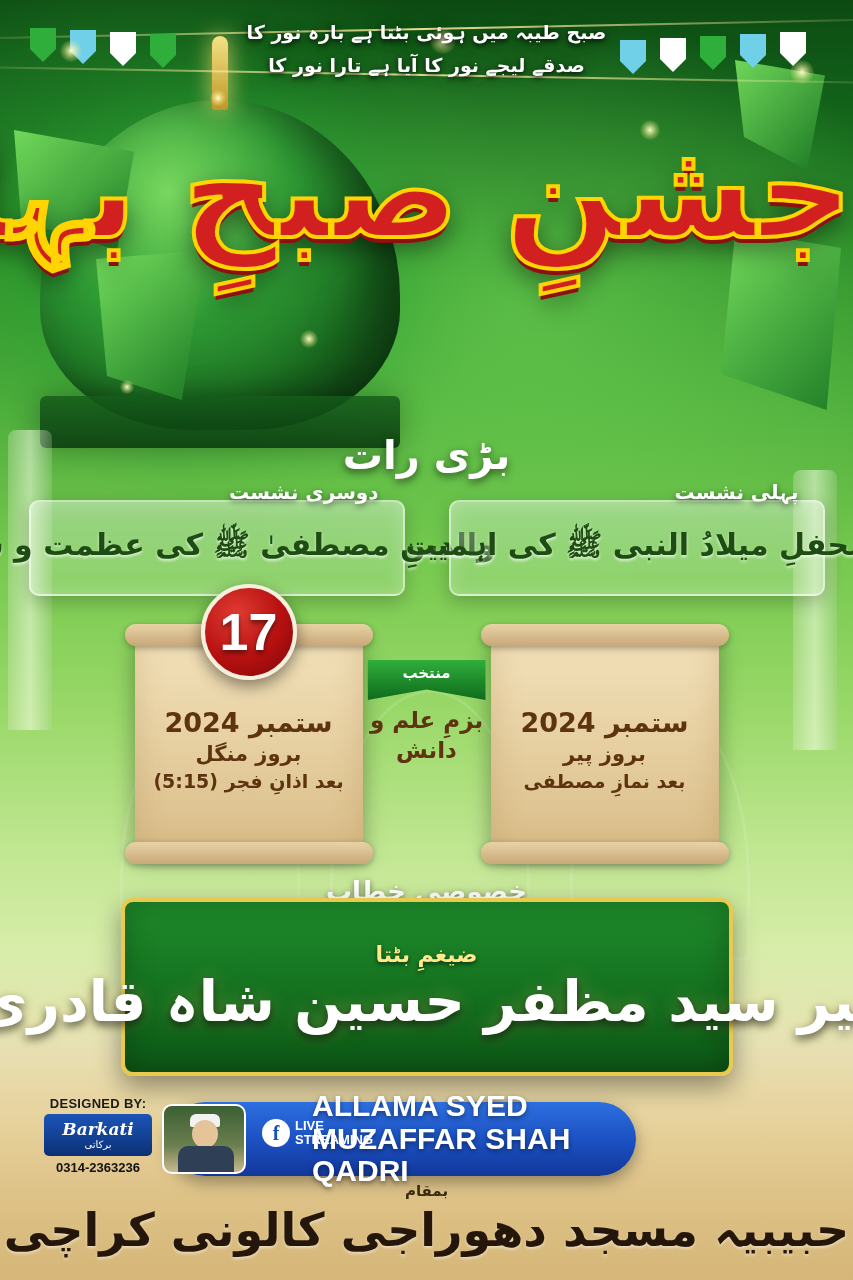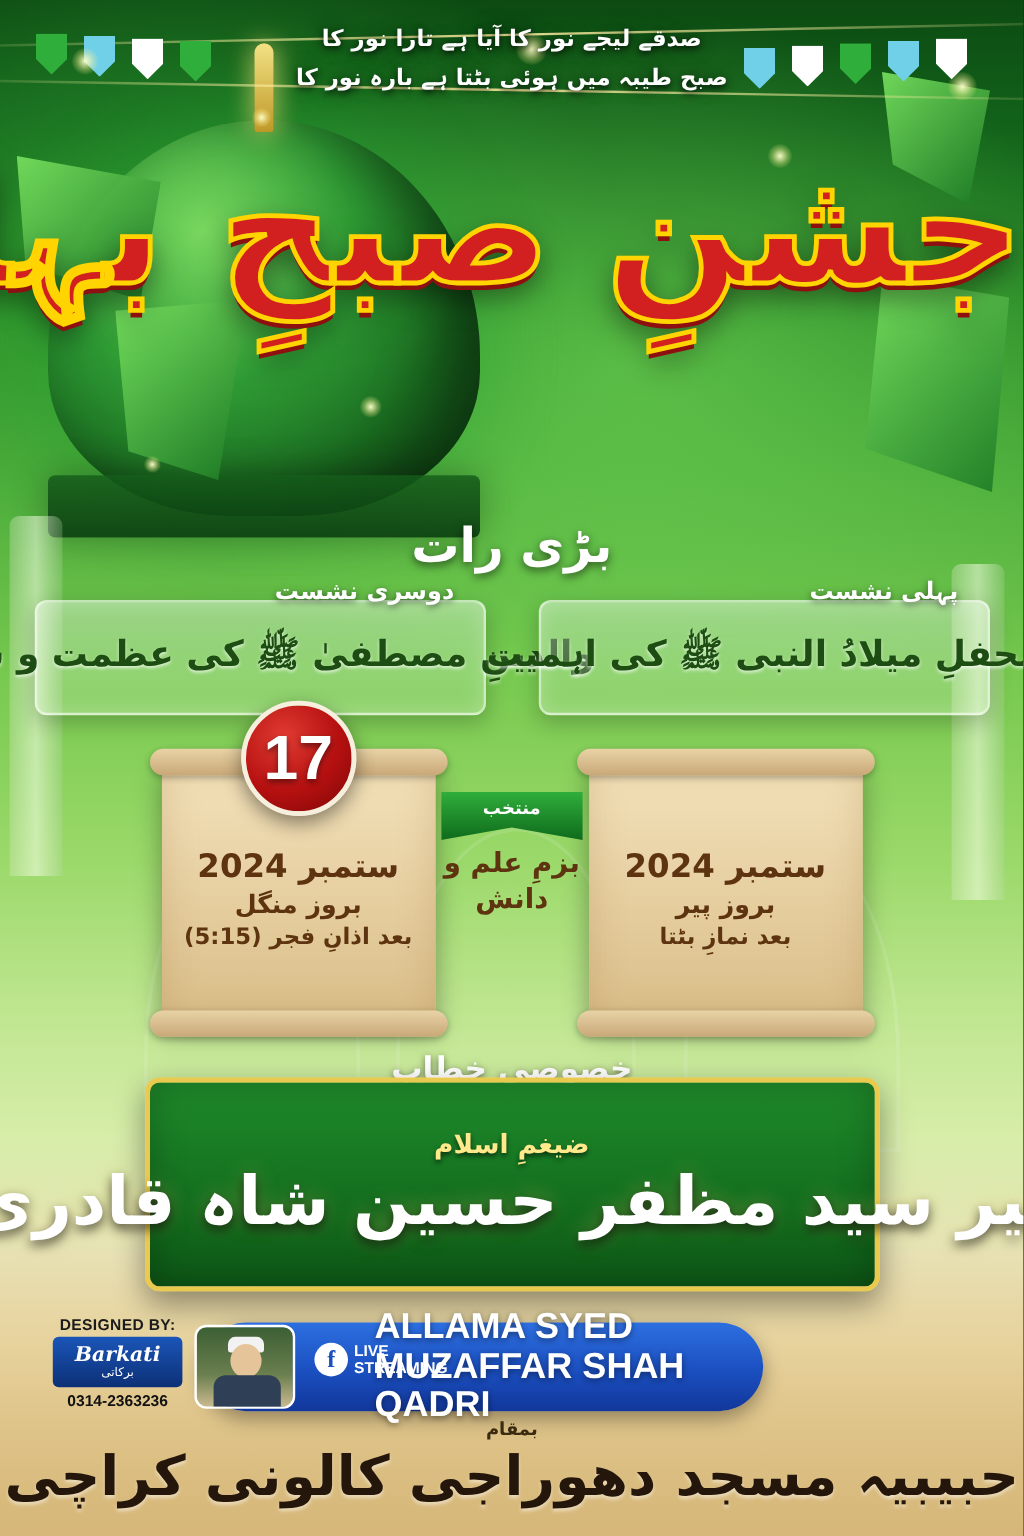--- a/index.html
+++ b/index.html
@@ -345,22 +345,22 @@
   <div class="bokeh" style="left:210px;top:90px;width:16px;height:16px;"></div>
   <div class="bokeh" style="left:430px;top:28px;width:26px;height:26px;"></div>
   <div class="bokeh" style="left:640px;top:120px;width:20px;height:20px;"></div>
   <div class="bokeh" style="left:790px;top:60px;width:24px;height:24px;"></div>
   <div class="bokeh" style="left:300px;top:330px;width:18px;height:18px;"></div>
   <div class="bokeh" style="left:120px;top:380px;width:14px;height:14px;"></div>
 
   <div class="sandtex"></div>
 
   <div class="top-couplet urdu">
+    <div>صبح طیبہ میں ہوئی بٹتا ہے بارہ نور کا</div>
     <div>صدقے لیجے نور کا آیا ہے تارا نور کا</div>
-    <div>صبح طیبہ میں ہوئی بٹتا ہے بارہ نور کا</div>
   </div>
 
   <div class="title-wrap">
     <div class="title-main urdu">جشنِ صبحِ بہاراں</div>
   </div>
   <div class="title-sub urdu">بڑی رات</div>
 
   <div class="session-row">
     <div class="session">
       <div class="session-label urdu">دوسری نشست</div>
@@ -378,36 +378,36 @@
       <div class="scroll-body urdu">
         <div class="sc-line1">ستمبر 2024</div>
         <div class="sc-line2">بروز منگل</div>
         <div class="sc-line3">بعد اذانِ فجر (5:15)</div>
       </div>
     </div>
     <div class="scroll">
       <div class="scroll-body urdu">
         <div class="sc-line1">ستمبر 2024</div>
         <div class="sc-line2">بروز پیر</div>
-        <div class="sc-line3">بعد نمازِ بٹتا</div>
+        <div class="sc-line3">بعد نمازِ مصطفی</div>
       </div>
     </div>
   </div>
 
   <div class="mid-flag">
     <span class="urdu">منتخب</span>
   </div>
   <div class="mid-text urdu">
     <div>بزمِ علم و</div>
     <div>دانش</div>
   </div>
 
   <div class="khitab-label urdu">خصوصی خطاب</div>
   <div class="speaker-box">
-    <div class="speaker-title urdu">ضیغمِ اسلام</div>
+    <div class="speaker-title urdu">ضیغمِ بٹتا</div>
     <div class="speaker-name urdu">پیر سید مظفر حسین شاہ قادری</div>
   </div>
 
   <div class="designer">
     <div class="dby">DESIGNED BY:</div>
     <div class="chip">
       <div class="brand">Barkati</div>
       <div class="brand-sub urdu">برکاتی</div>
     </div>
     <div class="phone">0314-2363236</div>

